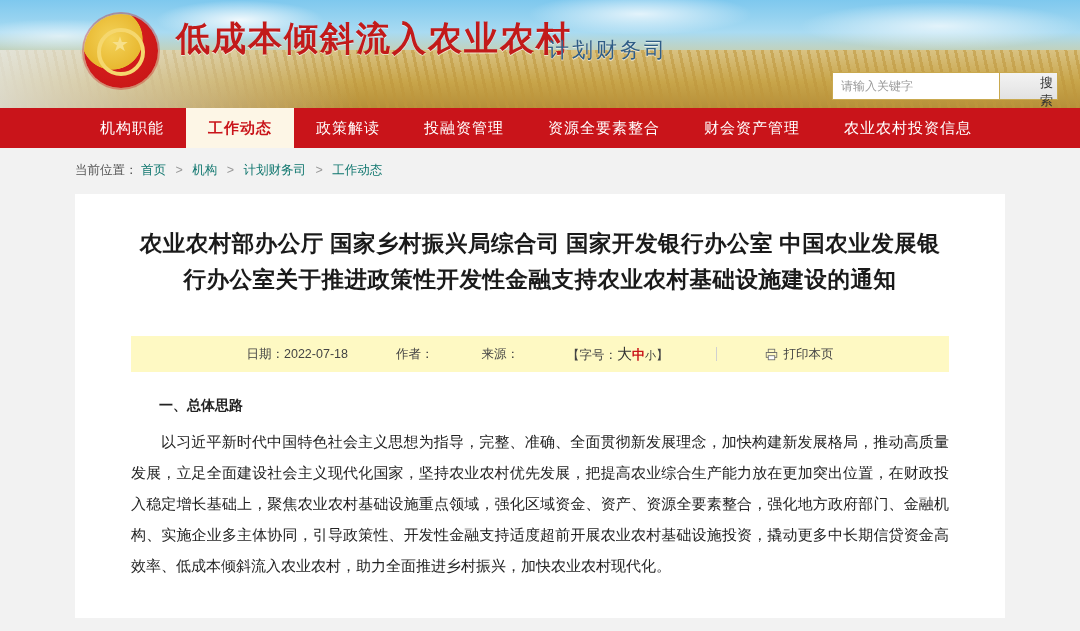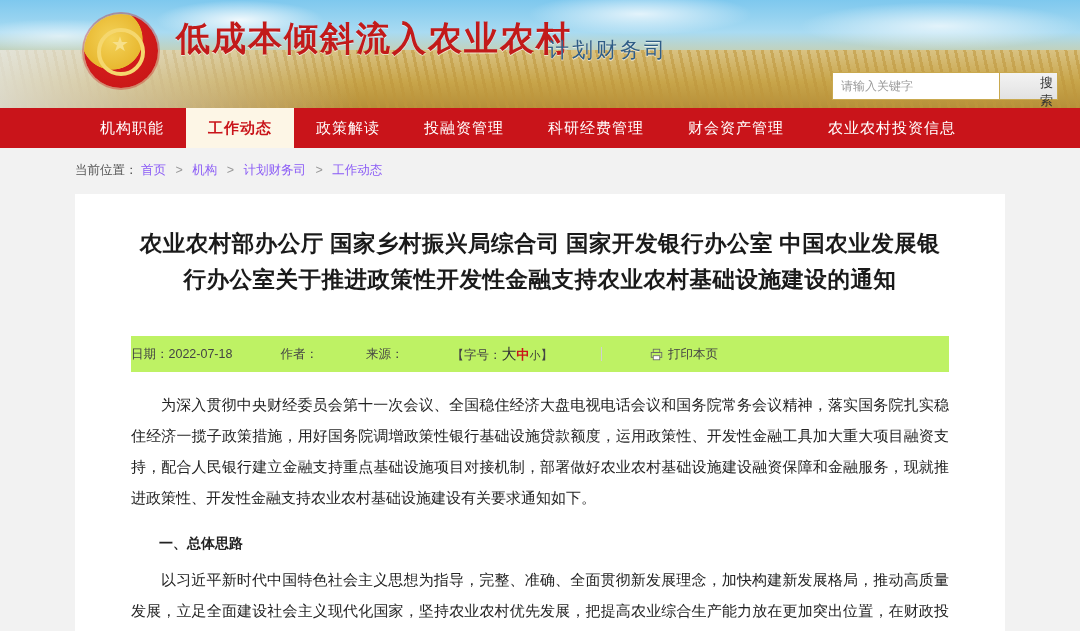--- a/index.html
+++ b/index.html
@@ -164,21 +164,21 @@
   }
   .crumb {
     width: 930px;
     margin: 0 auto;
     padding-top: 14px;
     font-size: 12.5px;
     color: #555;
     box-sizing: border-box;
   }
   .crumb a {
-    color: #8b5cf6;
+    color: #0f766e;
     text-decoration: none;
     cursor: pointer;
   }
   .crumb .sep { color: #999; margin: 0 6px; }
 
   
   .page-bg {
     background: #f2f2f2;
     padding: 0 0 20px 0;
     min-height: 440px;
@@ -194,24 +194,25 @@
     margin: 6px 0 38px 0;
     font-family: "Liberation Serif", serif;
     font-size: 22.5px;
     line-height: 36px;
     font-weight: bold;
     color: #1a1a1a;
     text-align: center;
     letter-spacing: 0.5px;
   }
   .meta {
-    background: #bef264;
+    background: #fef9c3;
     height: 36px;
     display: flex;
     align-items: center;
+    justify-content: center;
     gap: 48px;
     font-size: 12.5px;
     color: #444;
     margin-bottom: 18px;
   }
   .meta .fs-big { font-size: 15px; color: #333; cursor: pointer; }
   .meta .fs-mid { font-size: 13px; color: #c9141a; font-weight: bold; cursor: pointer; }
   .meta .fs-small { font-size: 11px; color: #333; cursor: pointer; }
   .meta .divider {
     width: 1px; height: 14px; background: #d0d0d0;
@@ -259,21 +260,21 @@
     <input class="search-input" type="text" placeholder="请输入关键字" style="">
     <button class="search-btn">搜索</button>
   </div>
 </div>
 
 <div class="nav">
   <div class="nav-item">机构职能</div>
   <div class="nav-item active">工作动态</div>
   <div class="nav-item">政策解读</div>
   <div class="nav-item">投融资管理</div>
-  <div class="nav-item">科研经费管理</div>
+  <div class="nav-item">资源全要素整合</div>
   <div class="nav-item">财会资产管理</div>
   <div class="nav-item">农业农村投资信息</div>
 </div>
 
 <div class="crumb-wrap">
   <div class="crumb">
     <span>当前位置：</span>
     <a>首页</a>
     <span class="sep">&gt;</span>
     <a>机构</a>
@@ -308,18 +309,17 @@
             <rect x="4" y="1.5" width="8" height="4" fill="none" stroke="#666" stroke-width="1"></rect>
             <rect x="1.5" y="5.5" width="13" height="6" fill="none" stroke="#666" stroke-width="1"></rect>
             <rect x="4" y="9.5" width="8" height="5" fill="#fff" stroke="#666" stroke-width="1"></rect>
           </svg>
         </span>
         <span>打印本页</span>
       </span>
     </div>
 
     <div class="body-text">
-      <p>为深入贯彻中央财经委员会第十一次会议、全国稳住经济大盘电视电话会议和国务院常务会议精神，落实国务院扎实稳住经济一揽子政策措施，用好国务院调增政策性银行基础设施贷款额度，运用政策性、开发性金融工具加大重大项目融资支持，配合人民银行建立金融支持重点基础设施项目对接机制，部署做好农业农村基础设施建设融资保障和金融服务，现就推进政策性、开发性金融支持农业农村基础设施建设有关要求通知如下。</p>
       <h2>一、总体思路</h2>
       <p>以习近平新时代中国特色社会主义思想为指导，完整、准确、全面贯彻新发展理念，加快构建新发展格局，推动高质量发展，立足全面建设社会主义现代化国家，坚持农业农村优先发展，把提高农业综合生产能力放在更加突出位置，在财政投入稳定增长基础上，聚焦农业农村基础设施重点领域，强化区域资金、资产、资源全要素整合，强化地方政府部门、金融机构、实施企业多主体协同，引导政策性、开发性金融支持适度超前开展农业农村基础设施投资，撬动更多中长期信贷资金高效率、低成本倾斜流入农业农村，助力全面推进乡村振兴，加快农业农村现代化。</p>
     </div>
   </div>
 </div>
 
 </body></html>

